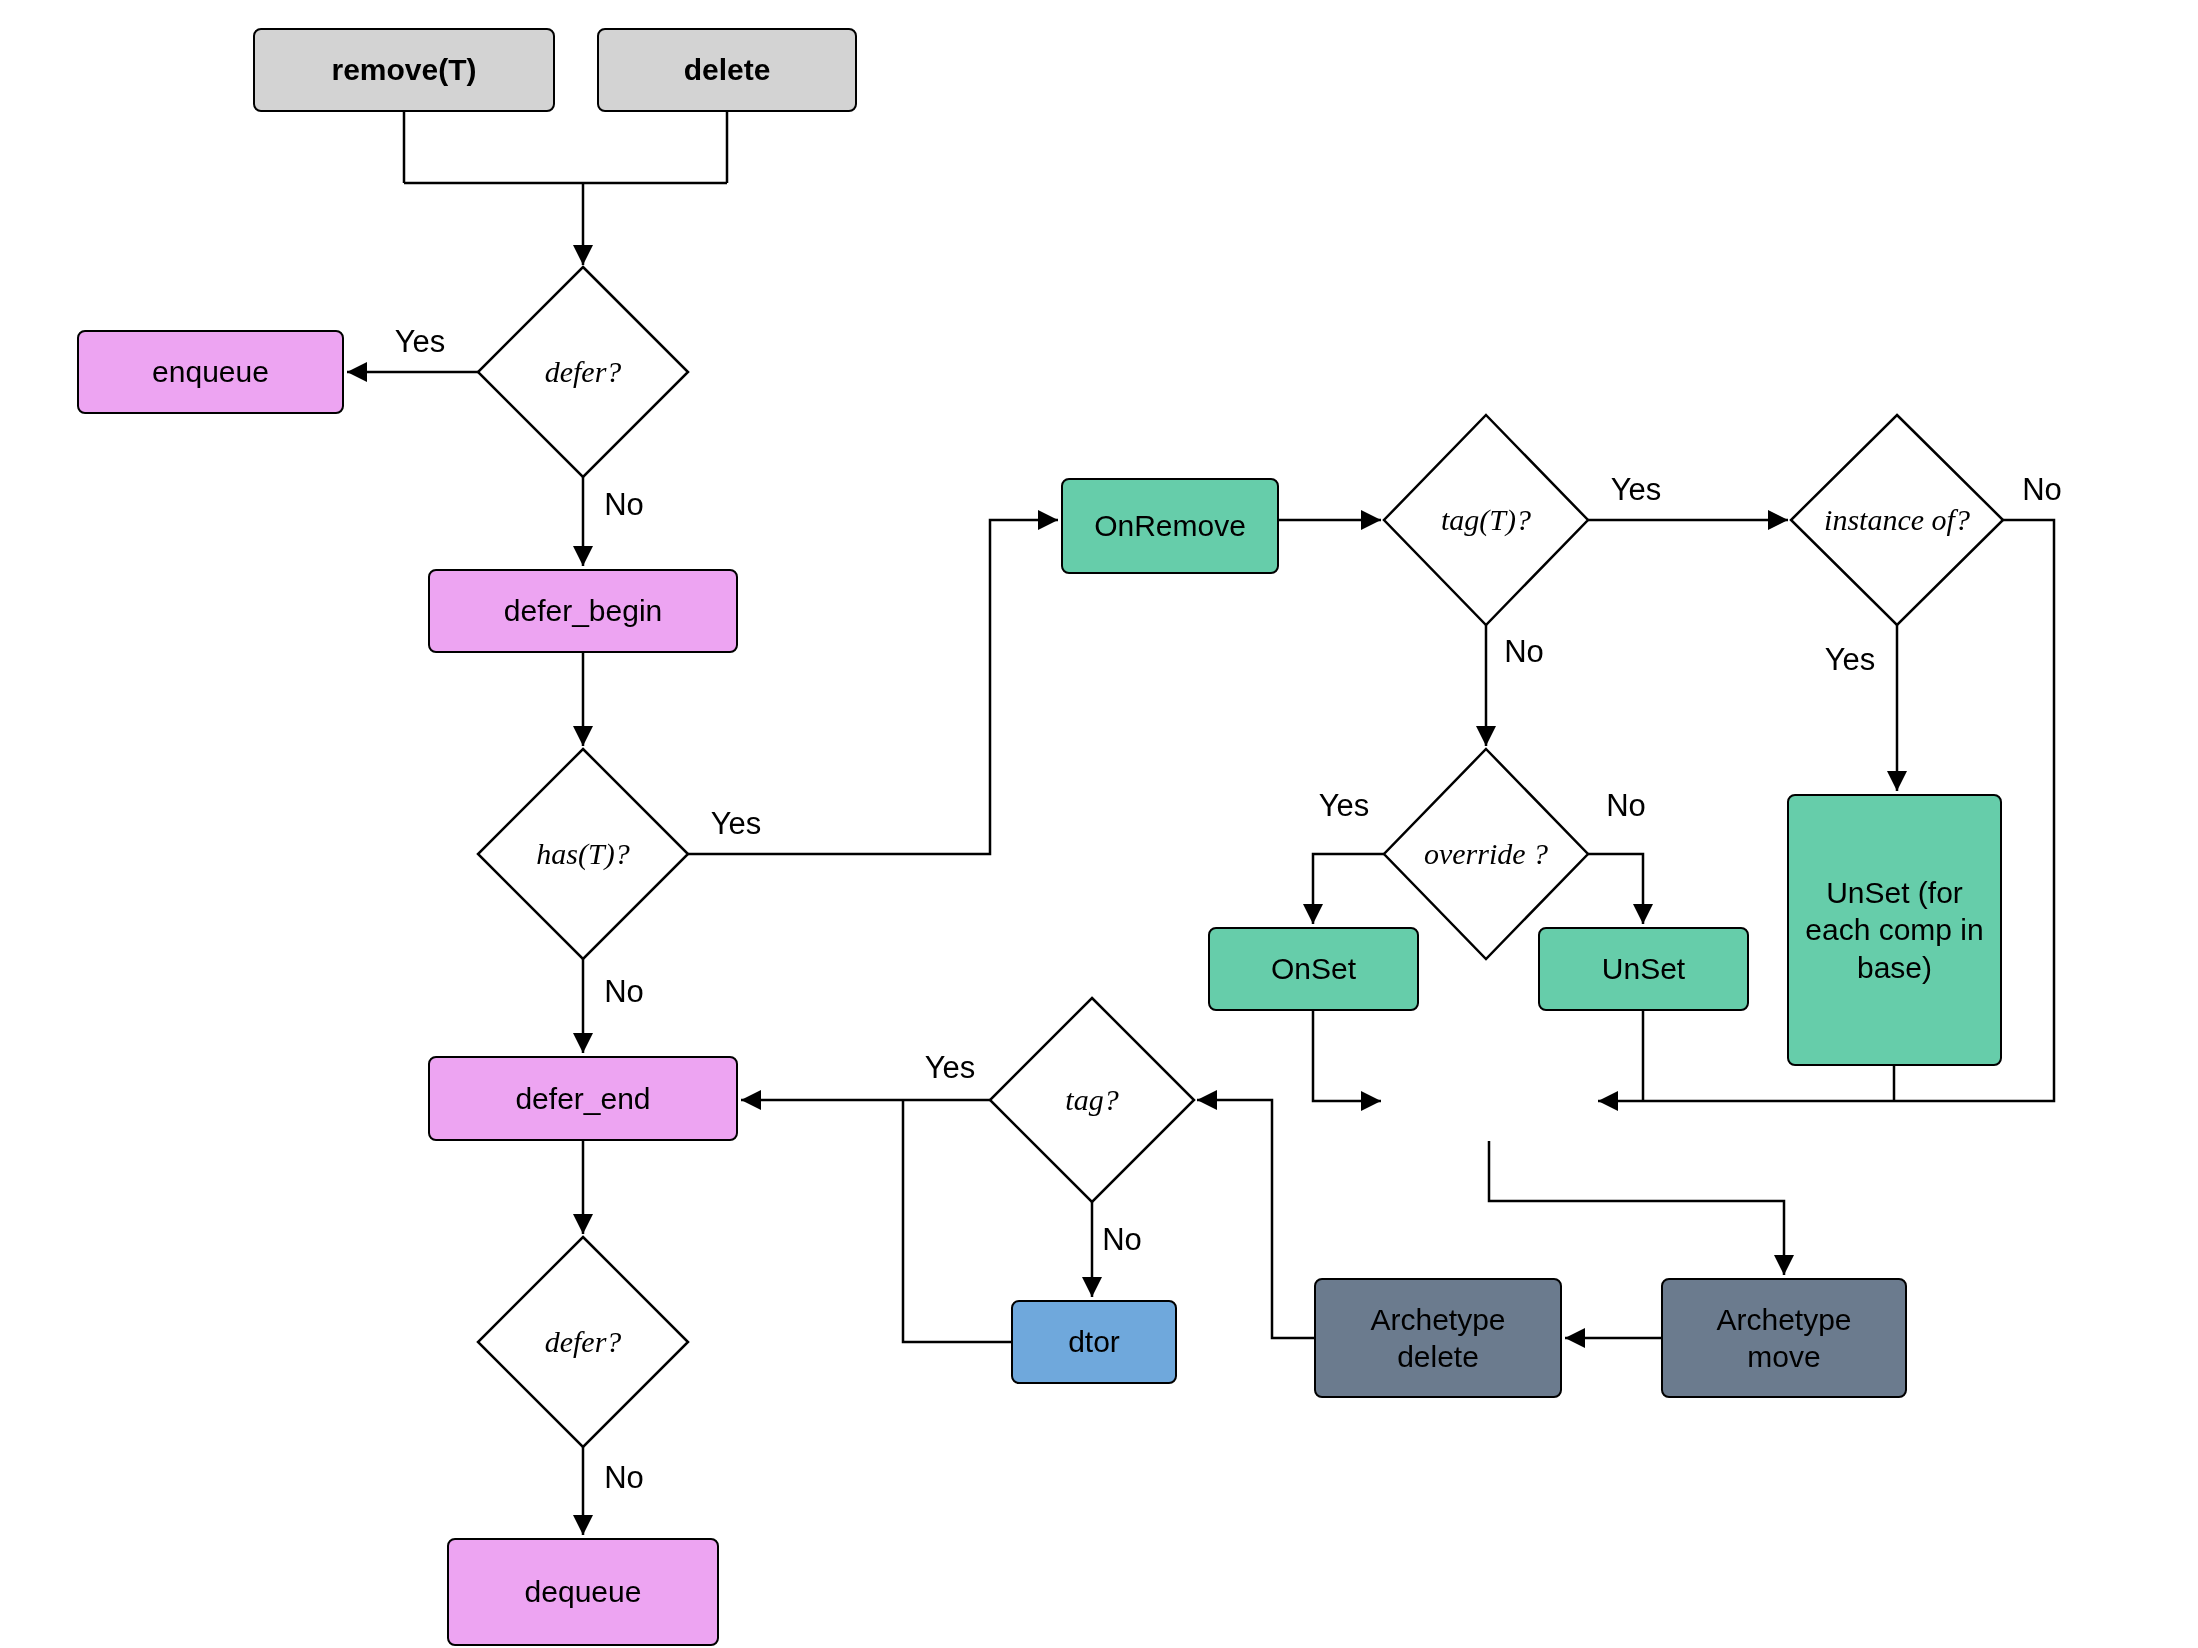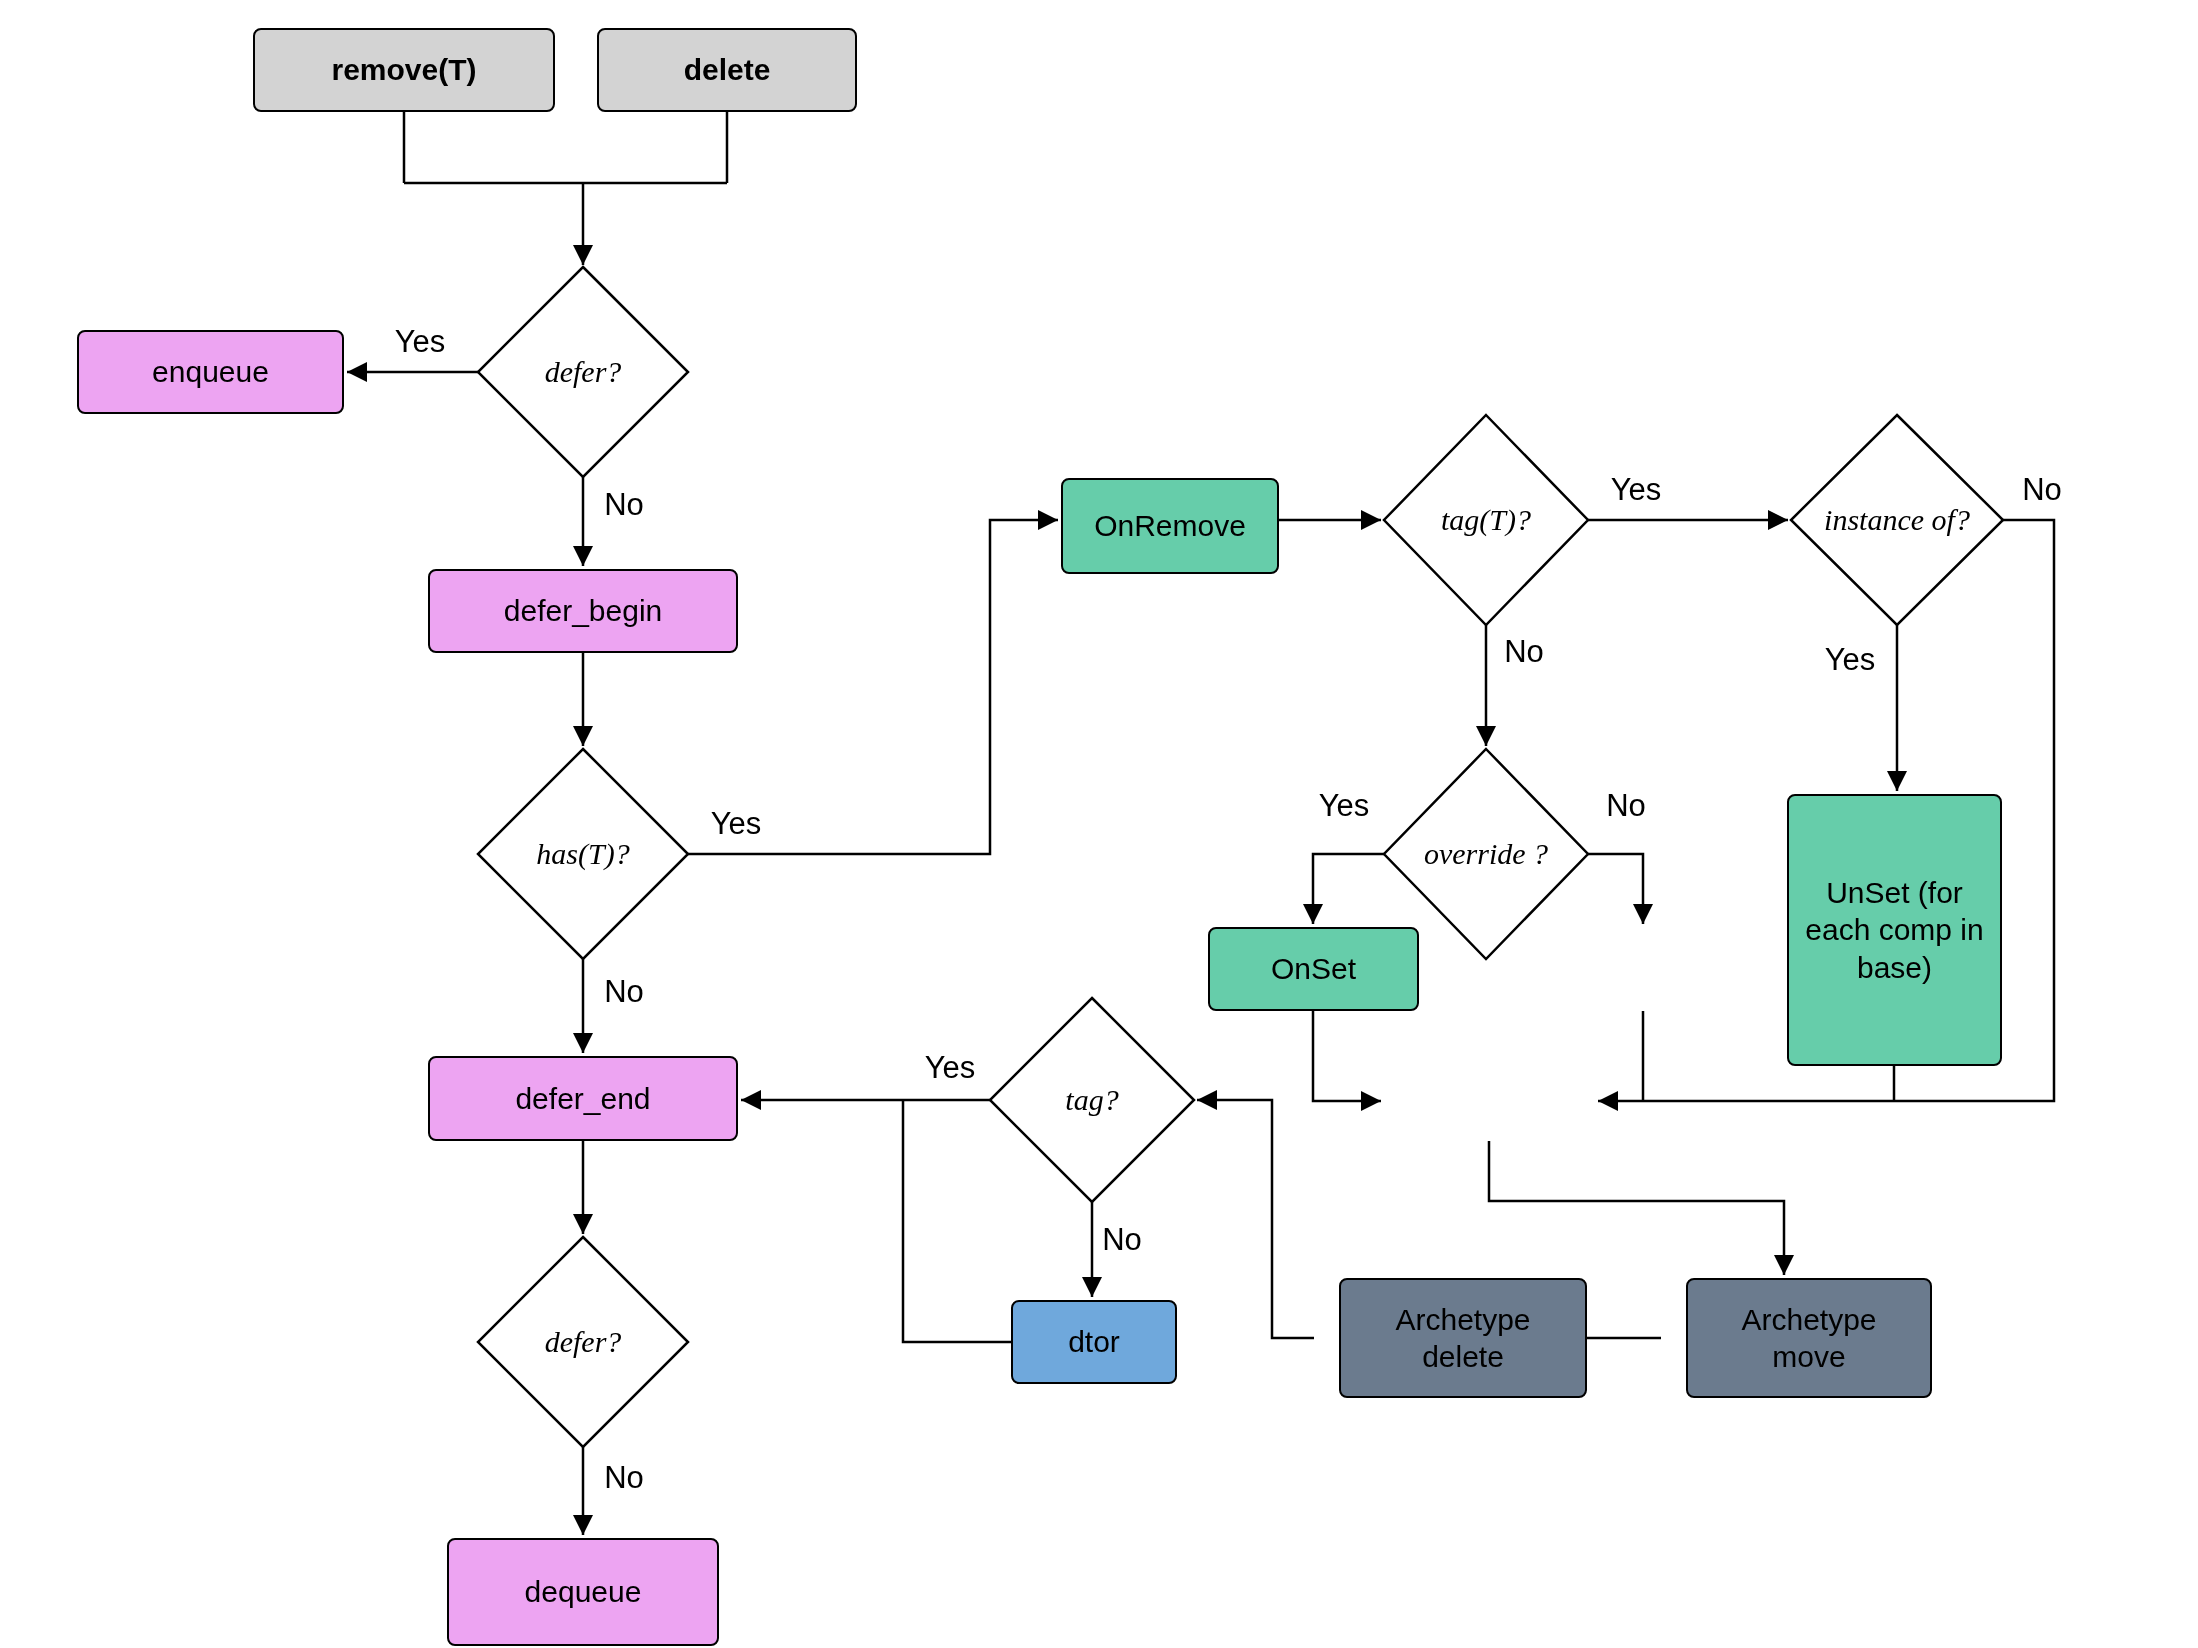--- a/index.html
+++ b/index.html
@@ -22,21 +22,21 @@
     border: 2.5px solid #000000;
     border-radius: 8px;
     font-size: 30px;
     line-height: 1.25;
     color: #000000;
   }
   .gray   { background: #d3d3d3; font-weight: bold; }
   .purple { background: #eda4f2; }
   .green  { background: #66cdaa; }
   .blue   { background: #6fa8dc; }
-  .slate  { background: #6b7b8e; padding: 0 24px; margin-left: 25px; }
+  .slate  { background: #6b7b8e; padding: 0 24px; }
   .pad    { padding: 0 12px; }
   .dlabel {
     position: absolute;
     transform: translate(-50%, -50%);
     font-style: italic;
     font-size: 30px;
     line-height: 1.2;
     text-align: center;
     color: #000000;
     white-space: normal;
@@ -101,20 +101,21 @@
       <polygon class="diamond" points="583,1237 688,1342 583,1447 478,1342"></polygon>
     </g>
   </svg>
 
   <div class="node gray" style="left:253px;  top:28px;   width:302px; height:84px">remove(T)</div>
   <div class="node gray" style="left:597px;  top:28px;   width:260px; height:84px">delete</div>
   <div class="node purple" style="left:77px;   top:330px;  width:267px; height:84px">enqueue</div>
   <div class="node purple" style="left:428px;  top:569px;  width:310px; height:84px">defer_begin</div>
   <div class="node green" style="left:1061px; top:478px;  width:218px; height:96px">OnRemove</div>
   <div class="node green" style="left:1208px; top:927px;  width:211px; height:84px">OnSet</div>
+  <div class="node green" style="left:1538px; top:927px;  width:211px; height:84px">UnSet</div>
   <div class="node green pad" style="left:1787px; top:794px; width:215px; height:272px">UnSet (for each comp in base)</div>
   <div class="node slate" style="left:1661px; top:1278px; width:246px; height:120px">Archetype move</div>
   <div class="node slate" style="left:1314px; top:1278px; width:248px; height:120px">Archetype delete</div>
   <div class="node blue" style="left:1011px; top:1300px; width:166px; height:84px">dtor</div>
   <div class="node purple" style="left:428px;  top:1056px; width:310px; height:85px">defer_end</div>
   <div class="node purple" style="left:447px;  top:1538px; width:272px; height:108px">dequeue</div>
 
   <div class="dlabel" style="left:583px;  top:372px" данные-x="">defer?</div>
   <div class="dlabel" style="left:583px;  top:854px">has(T)?</div>
   <div class="dlabel" style="left:1486px; top:520px">tag(T)?</div>

